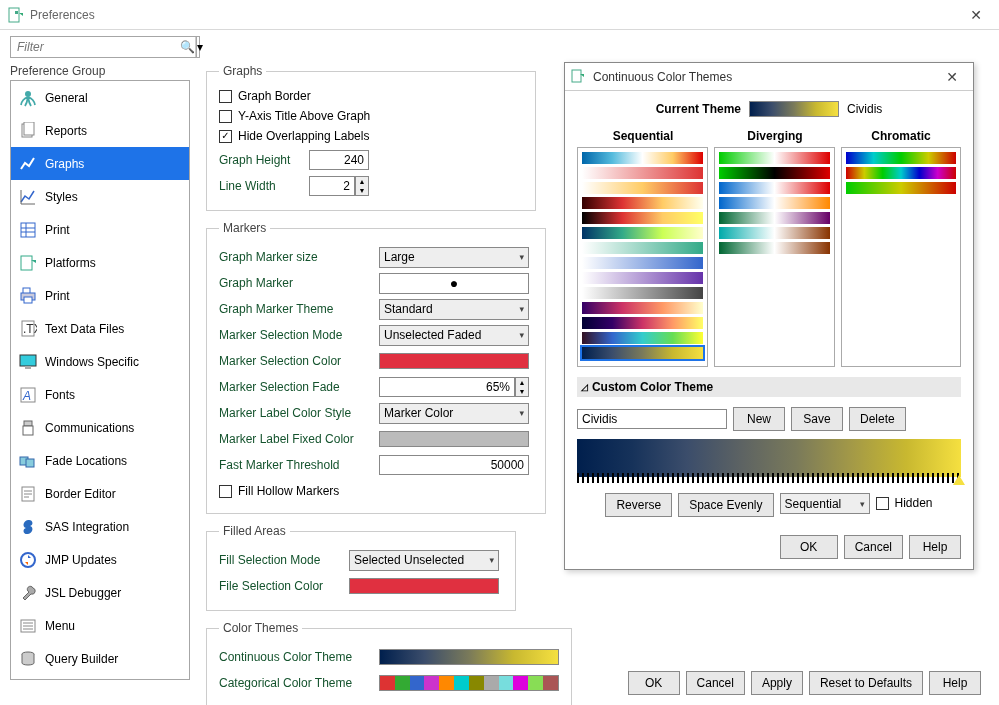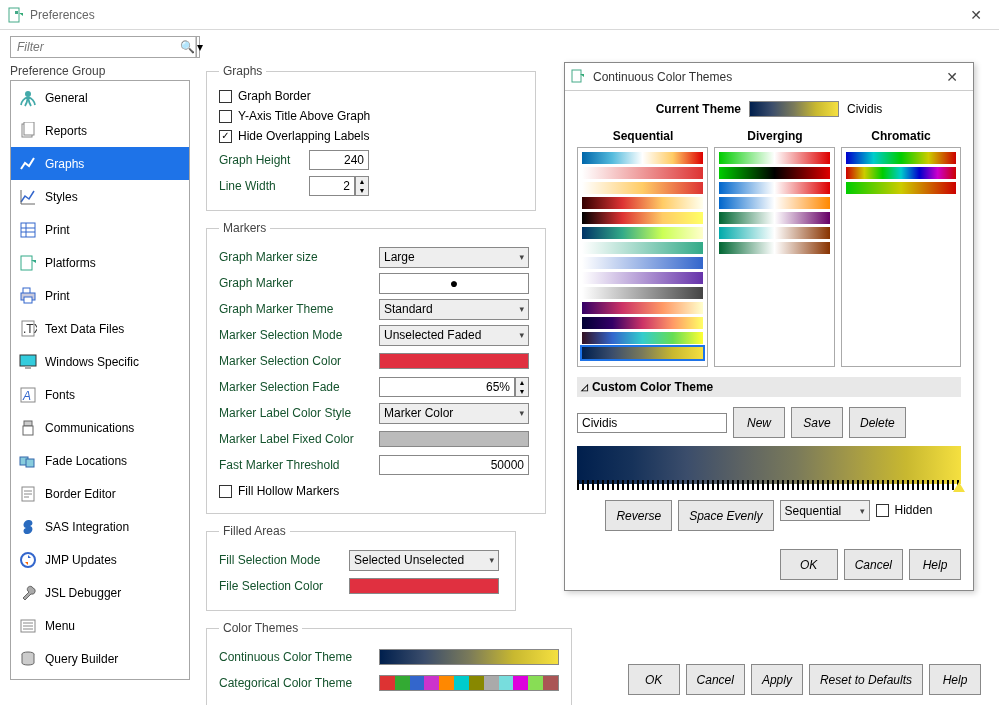--- a/index.html
+++ b/index.html
@@ -34,21 +34,21 @@
 .chk.checked::after { content: "✓"; font-size: 10px; line-height: 1; color: #000; }
 input.num { border: 1px solid #888; height: 20px; text-align: right; padding: 0 4px; }
 .spin { display: inline-flex; flex-direction: column; border: 1px solid #888; height: 20px; width: 14px; }
 .spin div { flex:1; font-size: 7px; display:flex; align-items:center; justify-content:center; background:#eee; }
 select, .combo { border: 1px solid #888; height: 21px; padding: 0 4px; background: #eee; }
 .combo { display:inline-flex; align-items:center; justify-content:space-between; }
 .combo .arr { font-size:9px; color:#444; }
 .color-bar { height: 16px; border: 1px solid #888; display: inline-block; }
 
 .bottom-buttons { position: absolute; bottom: 10px; right: 18px; display: flex; gap: 6px; }
-.btn { border: 1px solid #888; background: #e8e8e8; height: 31px; padding: 0 10px; min-width: 52px; display:inline-flex; align-items:center; justify-content:center;font-style:italic; }
+.btn { border: 1px solid #888; background: #e8e8e8; height: 24px; padding: 0 10px; min-width: 52px; display:inline-flex; align-items:center; justify-content:center; }
 
 
 .dialog { position: absolute; left: 564px; top: 62px; width: 410px; background: #fff; border: 1px solid #888; box-shadow: 2px 2px 6px rgba(0,0,0,0.2); }
 .dialog .titlebar { height: 28px; border-bottom: 1px solid #ccc; padding: 0 6px; }
 .dialog .body { padding: 10px 12px; }
 .swatch-col-head { font-weight: bold; text-align: center; margin-bottom: 4px; }
 .swatch-grid { display: flex; gap: 6px; }
 .swatch-col { border: 1px solid #aaa; padding: 4px; display: flex; flex-direction: column; gap: 3px; }
 .swatch { width: 100%; height: 12px; }
 .sw-sel { outline: 2px solid #1e73e8; }

